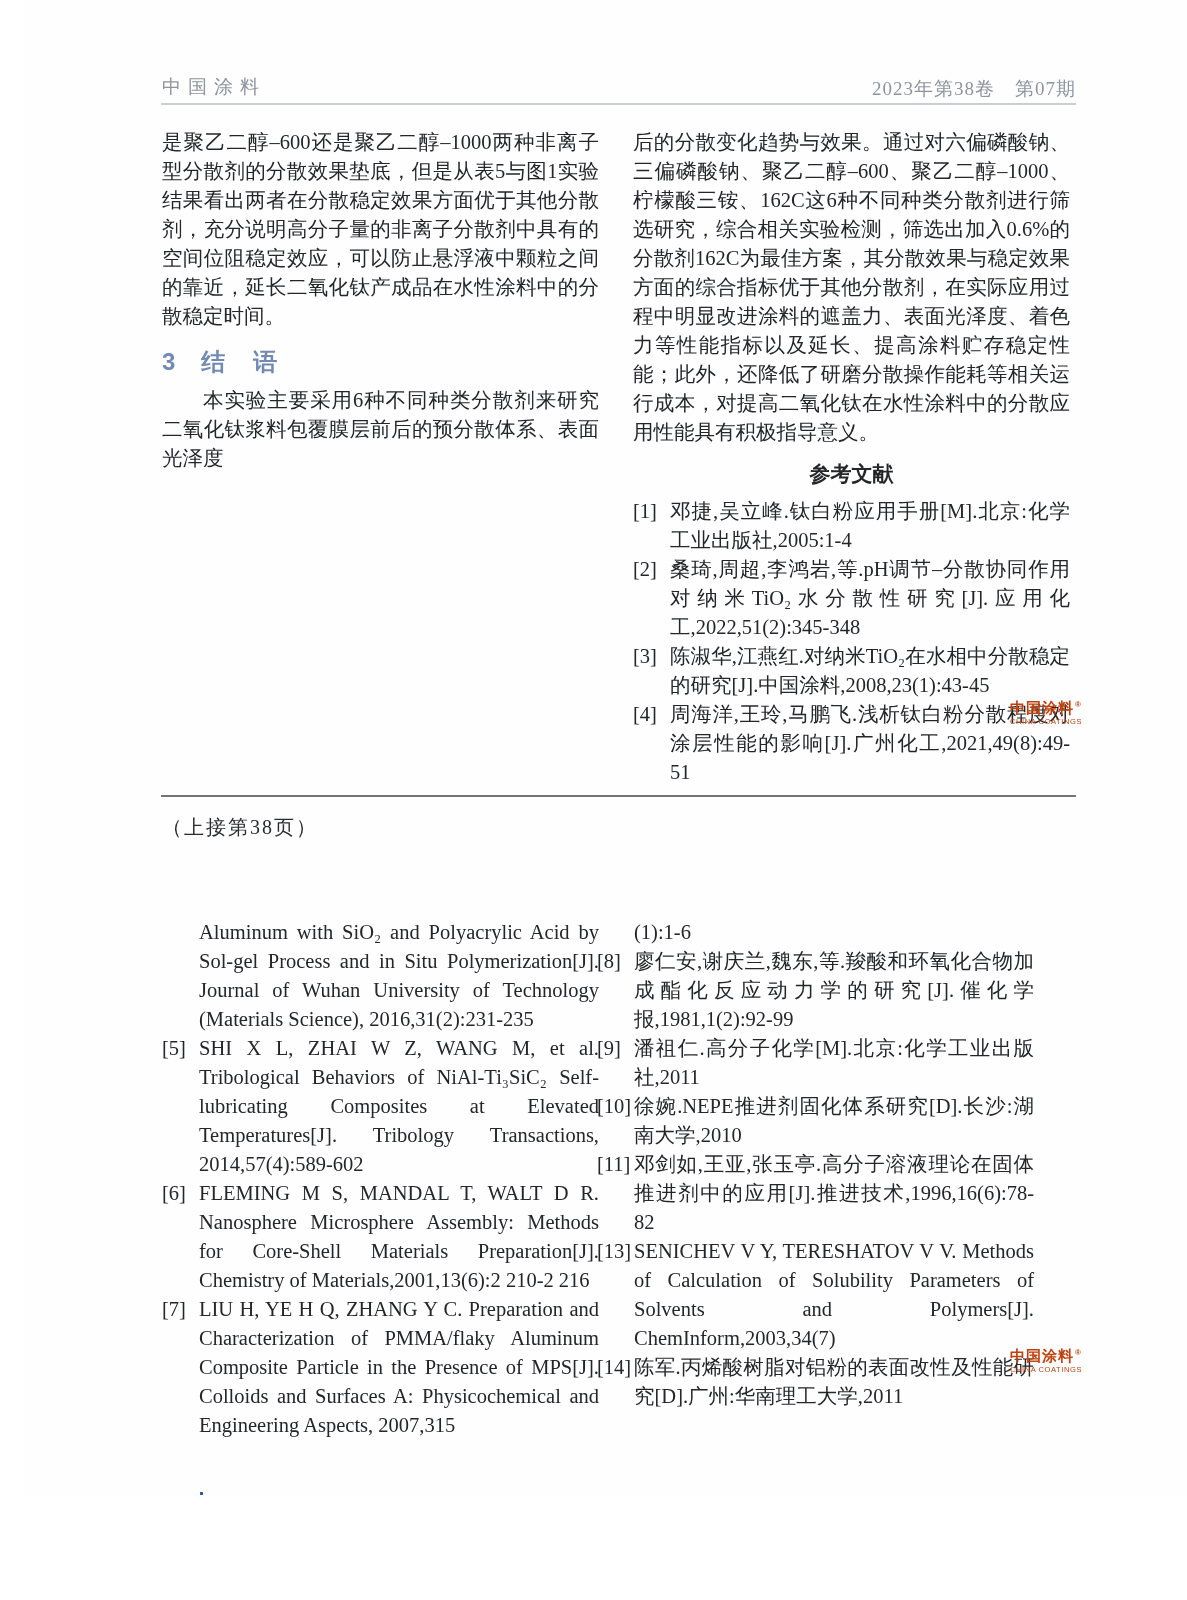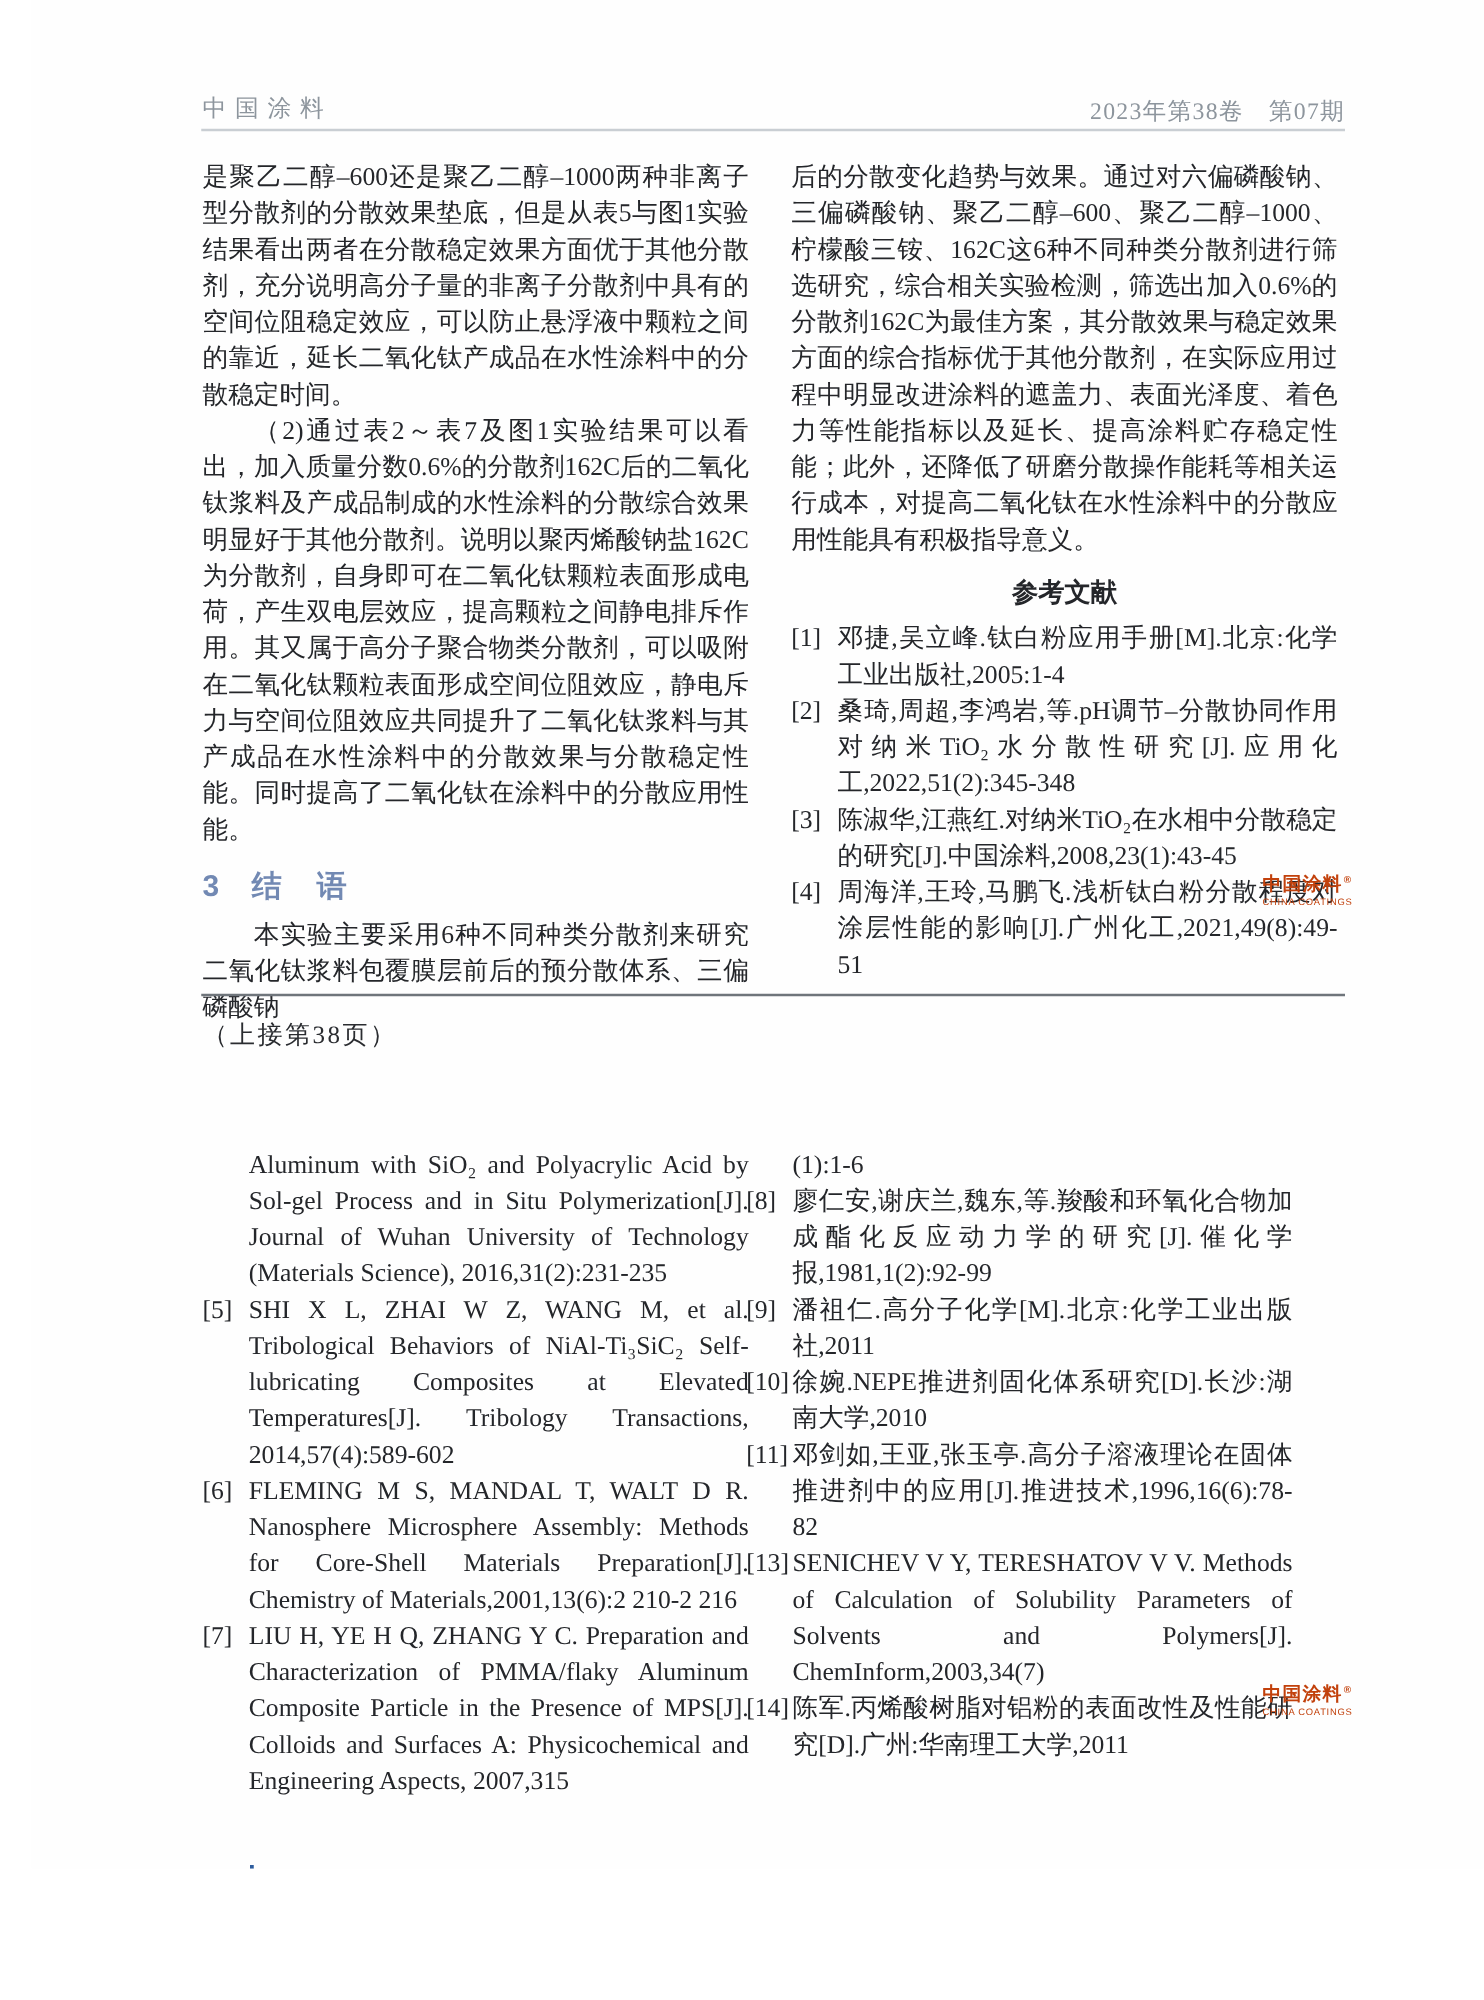--- a/index.html
+++ b/index.html
@@ -54,26 +54,25 @@
 <body>
 
 <div class="page">
 
   <div class="hdr-left">中国涂料</div>
   <div class="hdr-right">2023年第38卷　第07期</div>
   <div class="hdr-rule"></div>
 
   <div class="col col-ul">
     <p>是聚乙二醇–600还是聚乙二醇–1000两种非离子型分散剂的分散效果垫底，但是从表5与图1实验结果看出两者在分散稳定效果方面优于其他分散剂，充分说明高分子量的非离子分散剂中具有的空间位阻稳定效应，可以防止悬浮液中颗粒之间的靠近，延长二氧化钛产成品在水性涂料中的分散稳定时间。</p>
-    <p class="indent">（2)通过表2～表7及图1实验结果可以看出，加入质量分数0.6%的分散剂162C后的二氧化钛浆料及产成品制成的水性涂料的分散综合效果明显好于其他分散剂。说明以聚丙烯酸钠盐162C为分散剂，自身即可在二氧化钛颗粒表面形成电荷，产生双电层效应，提高颗粒之间静电排斥作用。其又属于高分子聚合物类分散剂，可以吸附在二氧化钛颗粒表面形成空间位阻效应，静电斥力与空间位阻效应共同提升了二氧化钛浆料与其产成品在水性涂料中的分散效果与分散稳定性能。同时提高了二氧化钛在涂料中的分散应用性能。</p>
     <div class="sec-head">
       <span class="no">3</span>
       <span class="tt">结　语</span>
     </div>
-    <p class="indent">本实验主要采用6种不同种类分散剂来研究二氧化钛浆料包覆膜层前后的预分散体系、三偏磷酸钠</p>
+    <p class="indent">本实验主要采用6种不同种类分散剂来研究二氧化钛浆料包覆膜层前后的预分散体系、表面光泽度</p>
   </div>
 
   <div class="col col-ur">
     <p>后的分散变化趋势与效果。通过对六偏磷酸钠、三偏磷酸钠、聚乙二醇–600、聚乙二醇–1000、柠檬酸三铵、162C这6种不同种类分散剂进行筛选研究，综合相关实验检测，筛选出加入0.6%的分散剂162C为最佳方案，其分散效果与稳定效果方面的综合指标优于其他分散剂，在实际应用过程中明显改进涂料的遮盖力、表面光泽度、着色力等性能指标以及延长、提高涂料贮存稳定性能；此外，还降低了研磨分散操作能耗等相关运行成本，对提高二氧化钛在水性涂料中的分散应用性能具有积极指导意义。</p>
     <div class="ref-head">参考文献</div>
     <p class="ref">
       <span class="lbl">[1]</span>
       <span>邓捷,吴立峰.钛白粉应用手册[M].北京:化学工业出版社,2005:1-4</span>
     </p>
     <p class="ref">

